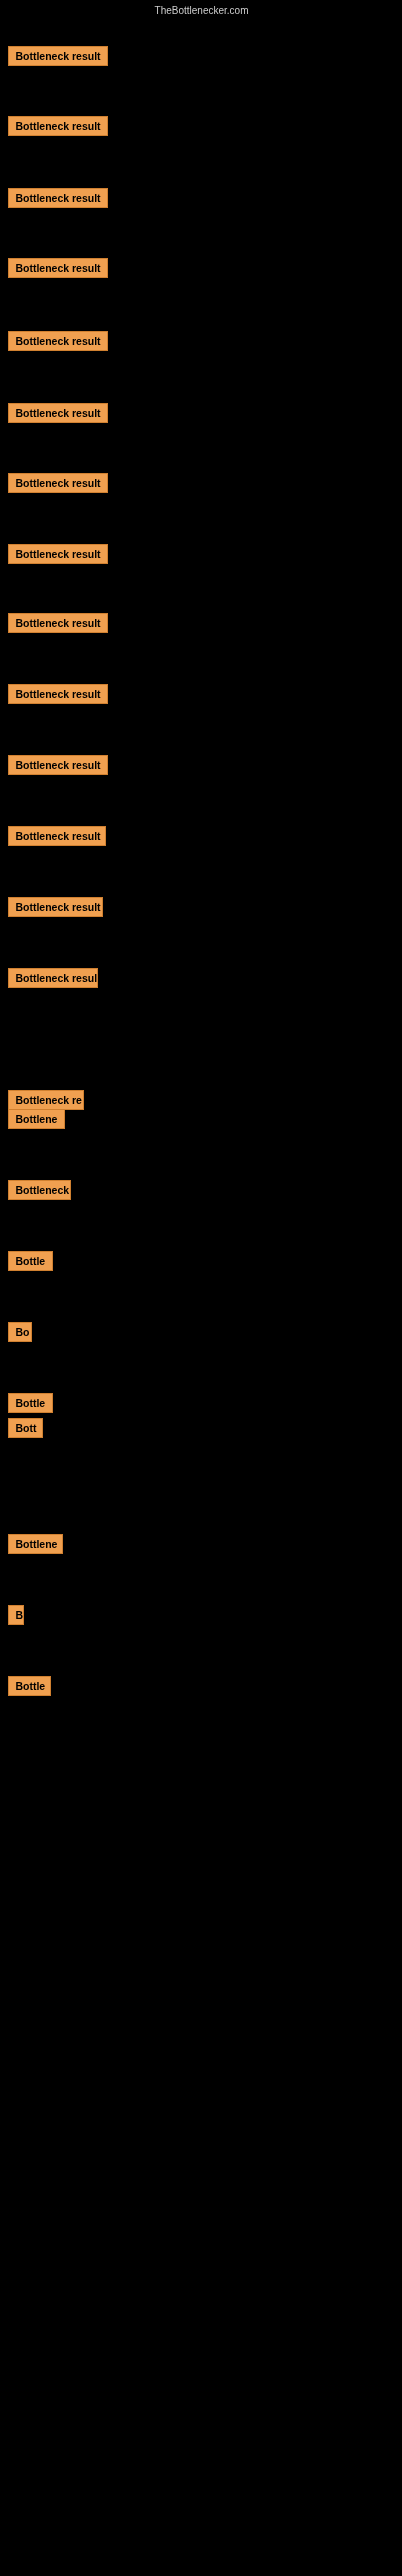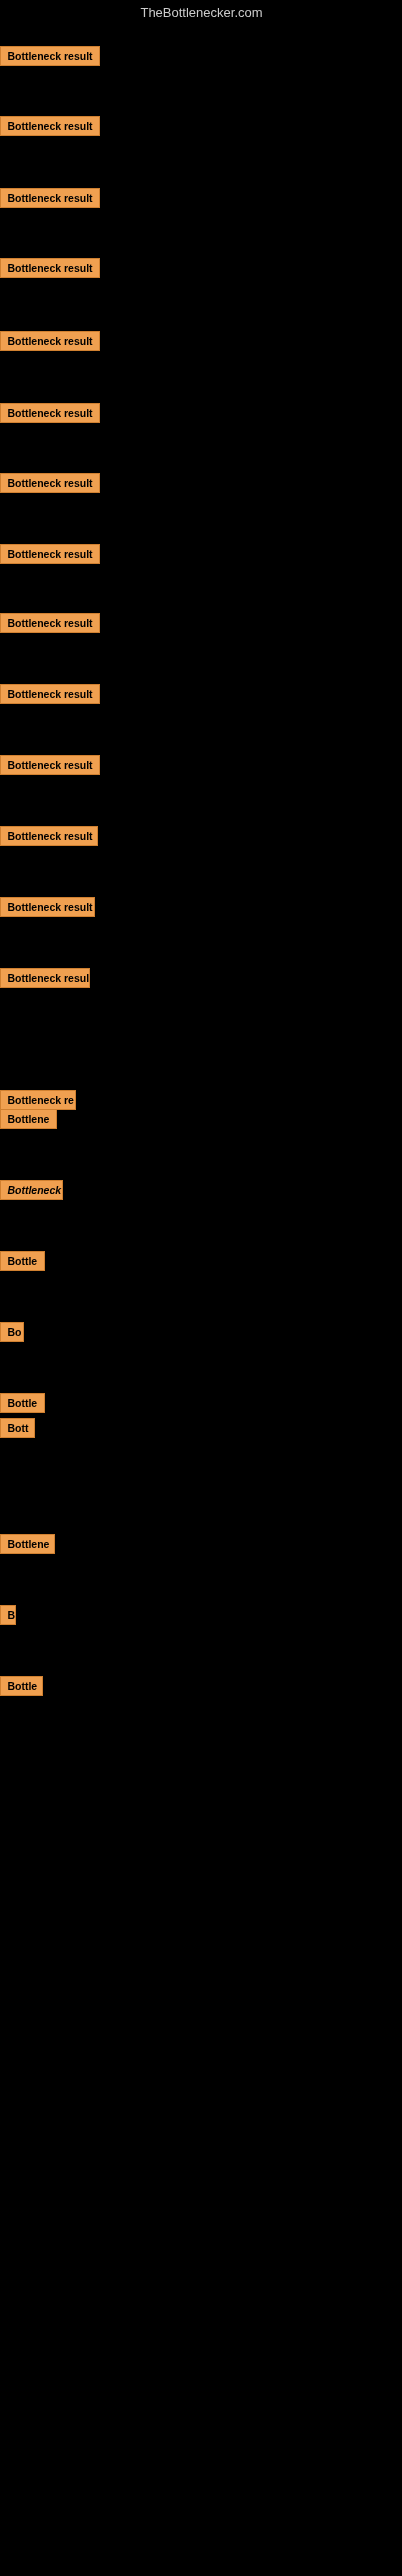--- a/index.html
+++ b/index.html
@@ -10,34 +10,35 @@
     body {
       background-color: #000000;
       width: 403px;
       min-height: 2576px;
       font-family: Arial, sans-serif;
       position: relative;
     }
     .site-title {
       text-align: center;
       color: #cccccc;
-      font-size: 13px;
+      font-size: 10px;
       padding: 4.8px 0;
       width: 100%;
     }
     .bottleneck-badge {
       background-color: #f0a050;
       color: #000000;
       font-size: 10.5px;
       font-weight: bold;
       padding: 3.2px 6.4px;
       display: inline-block;
       border: 0.8px solid #d08030;
       white-space: nowrap;
       overflow: hidden;
+      margin-left: 8px;
     }
     .badge-row {
       position: absolute;
       left: 0;
     }
   </style>
 </head>
 <body>
 
 <div class="site-title">TheBottlenecker.com</div>
@@ -51,21 +52,21 @@
 <div class="badge-row" style="top: 473px;"><span class="bottleneck-badge" style="max-width: 105px;">Bottleneck result</span></div>
 <div class="badge-row" style="top: 544px;"><span class="bottleneck-badge" style="max-width: 103px;">Bottleneck result</span></div>
 <div class="badge-row" style="top: 613px;"><span class="bottleneck-badge" style="max-width: 103px;">Bottleneck result</span></div>
 <div class="badge-row" style="top: 684px;"><span class="bottleneck-badge" style="max-width: 101px;">Bottleneck result</span></div>
 <div class="badge-row" style="top: 755px;"><span class="bottleneck-badge" style="max-width: 101px;">Bottleneck result</span></div>
 <div class="badge-row" style="top: 826px;"><span class="bottleneck-badge" style="max-width: 98px;">Bottleneck result</span></div>
 <div class="badge-row" style="top: 897px;"><span class="bottleneck-badge" style="max-width: 95px;">Bottleneck result</span></div>
 <div class="badge-row" style="top: 968px;"><span class="bottleneck-badge" style="max-width: 90px;">Bottleneck result</span></div>
 <div class="badge-row" style="top: 1090px;"><span class="bottleneck-badge" style="max-width: 76px;">Bottleneck re</span></div>
 <div class="badge-row" style="top: 1109px;"><span class="bottleneck-badge" style="max-width: 58px;">Bottlene</span></div>
-<div class="badge-row" style="top: 1180px;"><span class="bottleneck-badge" style="max-width: 63px; font-style: italic;">Bottleneck</span></div>
+<div class="badge-row" style="top: 1180px;"><span class="bottleneck-badge" style="max-width: 63px;">Bottleneck</span></div>
 <div class="badge-row" style="top: 1251px;"><span class="bottleneck-badge" style="max-width: 45px;">Bottle</span></div>
 <div class="badge-row" style="top: 1322px;"><span class="bottleneck-badge" style="max-width: 24px;">Bo</span></div>
 <div class="badge-row" style="top: 1393px;"><span class="bottleneck-badge" style="max-width: 45px;">Bottle</span></div>
 <div class="badge-row" style="top: 1418px; text-decoration: underline;"><span class="bottleneck-badge" style="max-width: 35px;">Bott</span></div>
 <div class="badge-row" style="top: 1534px;"><span class="bottleneck-badge" style="max-width: 55px;">Bottlene</span></div>
 <div class="badge-row" style="top: 1605px;"><span class="bottleneck-badge" style="max-width: 16px;">B</span></div>
 <div class="badge-row" style="top: 1676px;"><span class="bottleneck-badge" style="max-width: 43px;">Bottle</span></div>
 
 
 </body></html>

